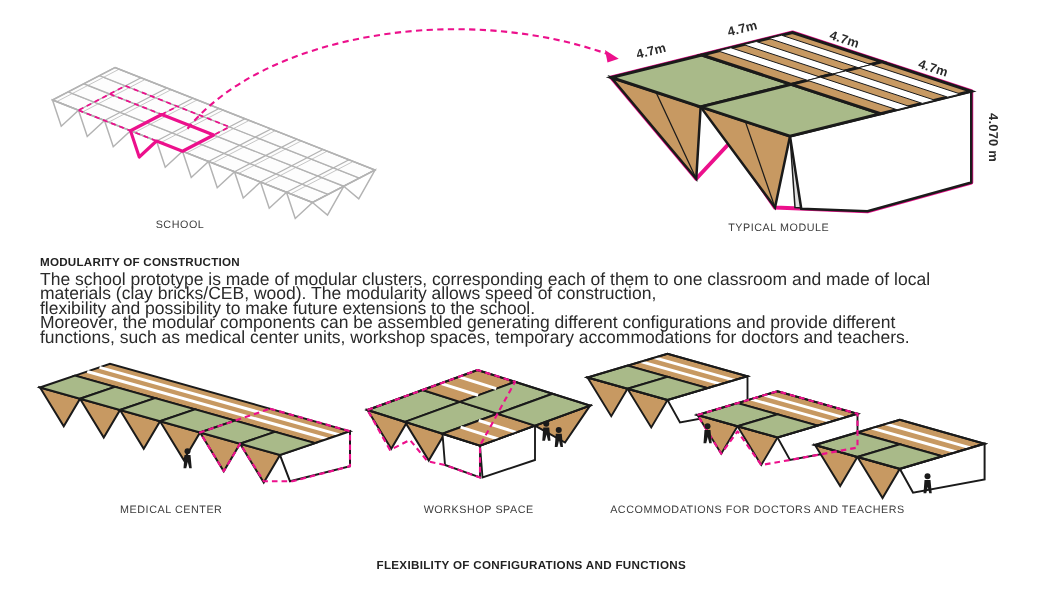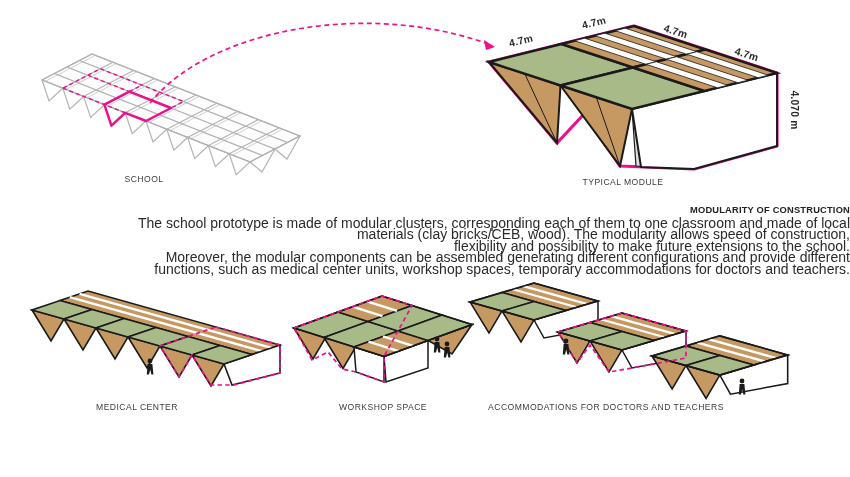--- a/index.html
+++ b/index.html
@@ -16,21 +16,21 @@
     font-family:"Liberation Sans", sans-serif;
     font-size:10.3px;font-weight:600;fill:#2b2b2b;letter-spacing:.2px;
   }
   .fill-green{fill:#a9ba89;}
   .fill-tan{fill:#c79962;}
   .fill-white{fill:#ffffff;}
   .stroke-ink{stroke:#1a1a1a;}
   .stroke-gray{stroke:#b3b3b3;}
   .pink{stroke:#ec108c;}
   .mod-text{
-    position:absolute;left:0;right:0;top:205px;text-align:right;color:#222;margin-left:32px;
+    position:absolute;left:0;right:0;top:205px;text-align:left;color:#222;margin-left:32px;
   }
   .mod-title{font-size:9.3px;font-weight:700;letter-spacing:.2px;margin-bottom:3px;}
   .mod-body{font-size:14px;line-height:11.4px;white-space:pre-line;color:#2a2a2a;}
   .footer-title{
     position:absolute;left:0;right:0;top:447px;text-align:center;
     font-size:9.3px;font-weight:700;color:#222;letter-spacing:.25px;
   }
 </style>
 </head>
 <body>
@@ -206,14 +206,15 @@
 
   <div class="mod-text">
     <div class="mod-title">MODULARITY OF CONSTRUCTION</div>
     <div class="mod-body">The school prototype is made of modular clusters, corresponding each of them to one classroom and made of local
 materials (clay bricks/CEB, wood). The modularity allows speed of construction,
 flexibility and possibility to make future extensions to the school.
 Moreover, the modular components can be assembled generating different configurations and provide different
 functions, such as medical center units, workshop spaces, temporary accommodations for doctors and teachers.</div>
   </div>
 
+  <div class="footer-title">FLEXIBILITY OF CONFIGURATIONS AND FUNCTIONS</div>
 
 </div>
 
 </body></html>

